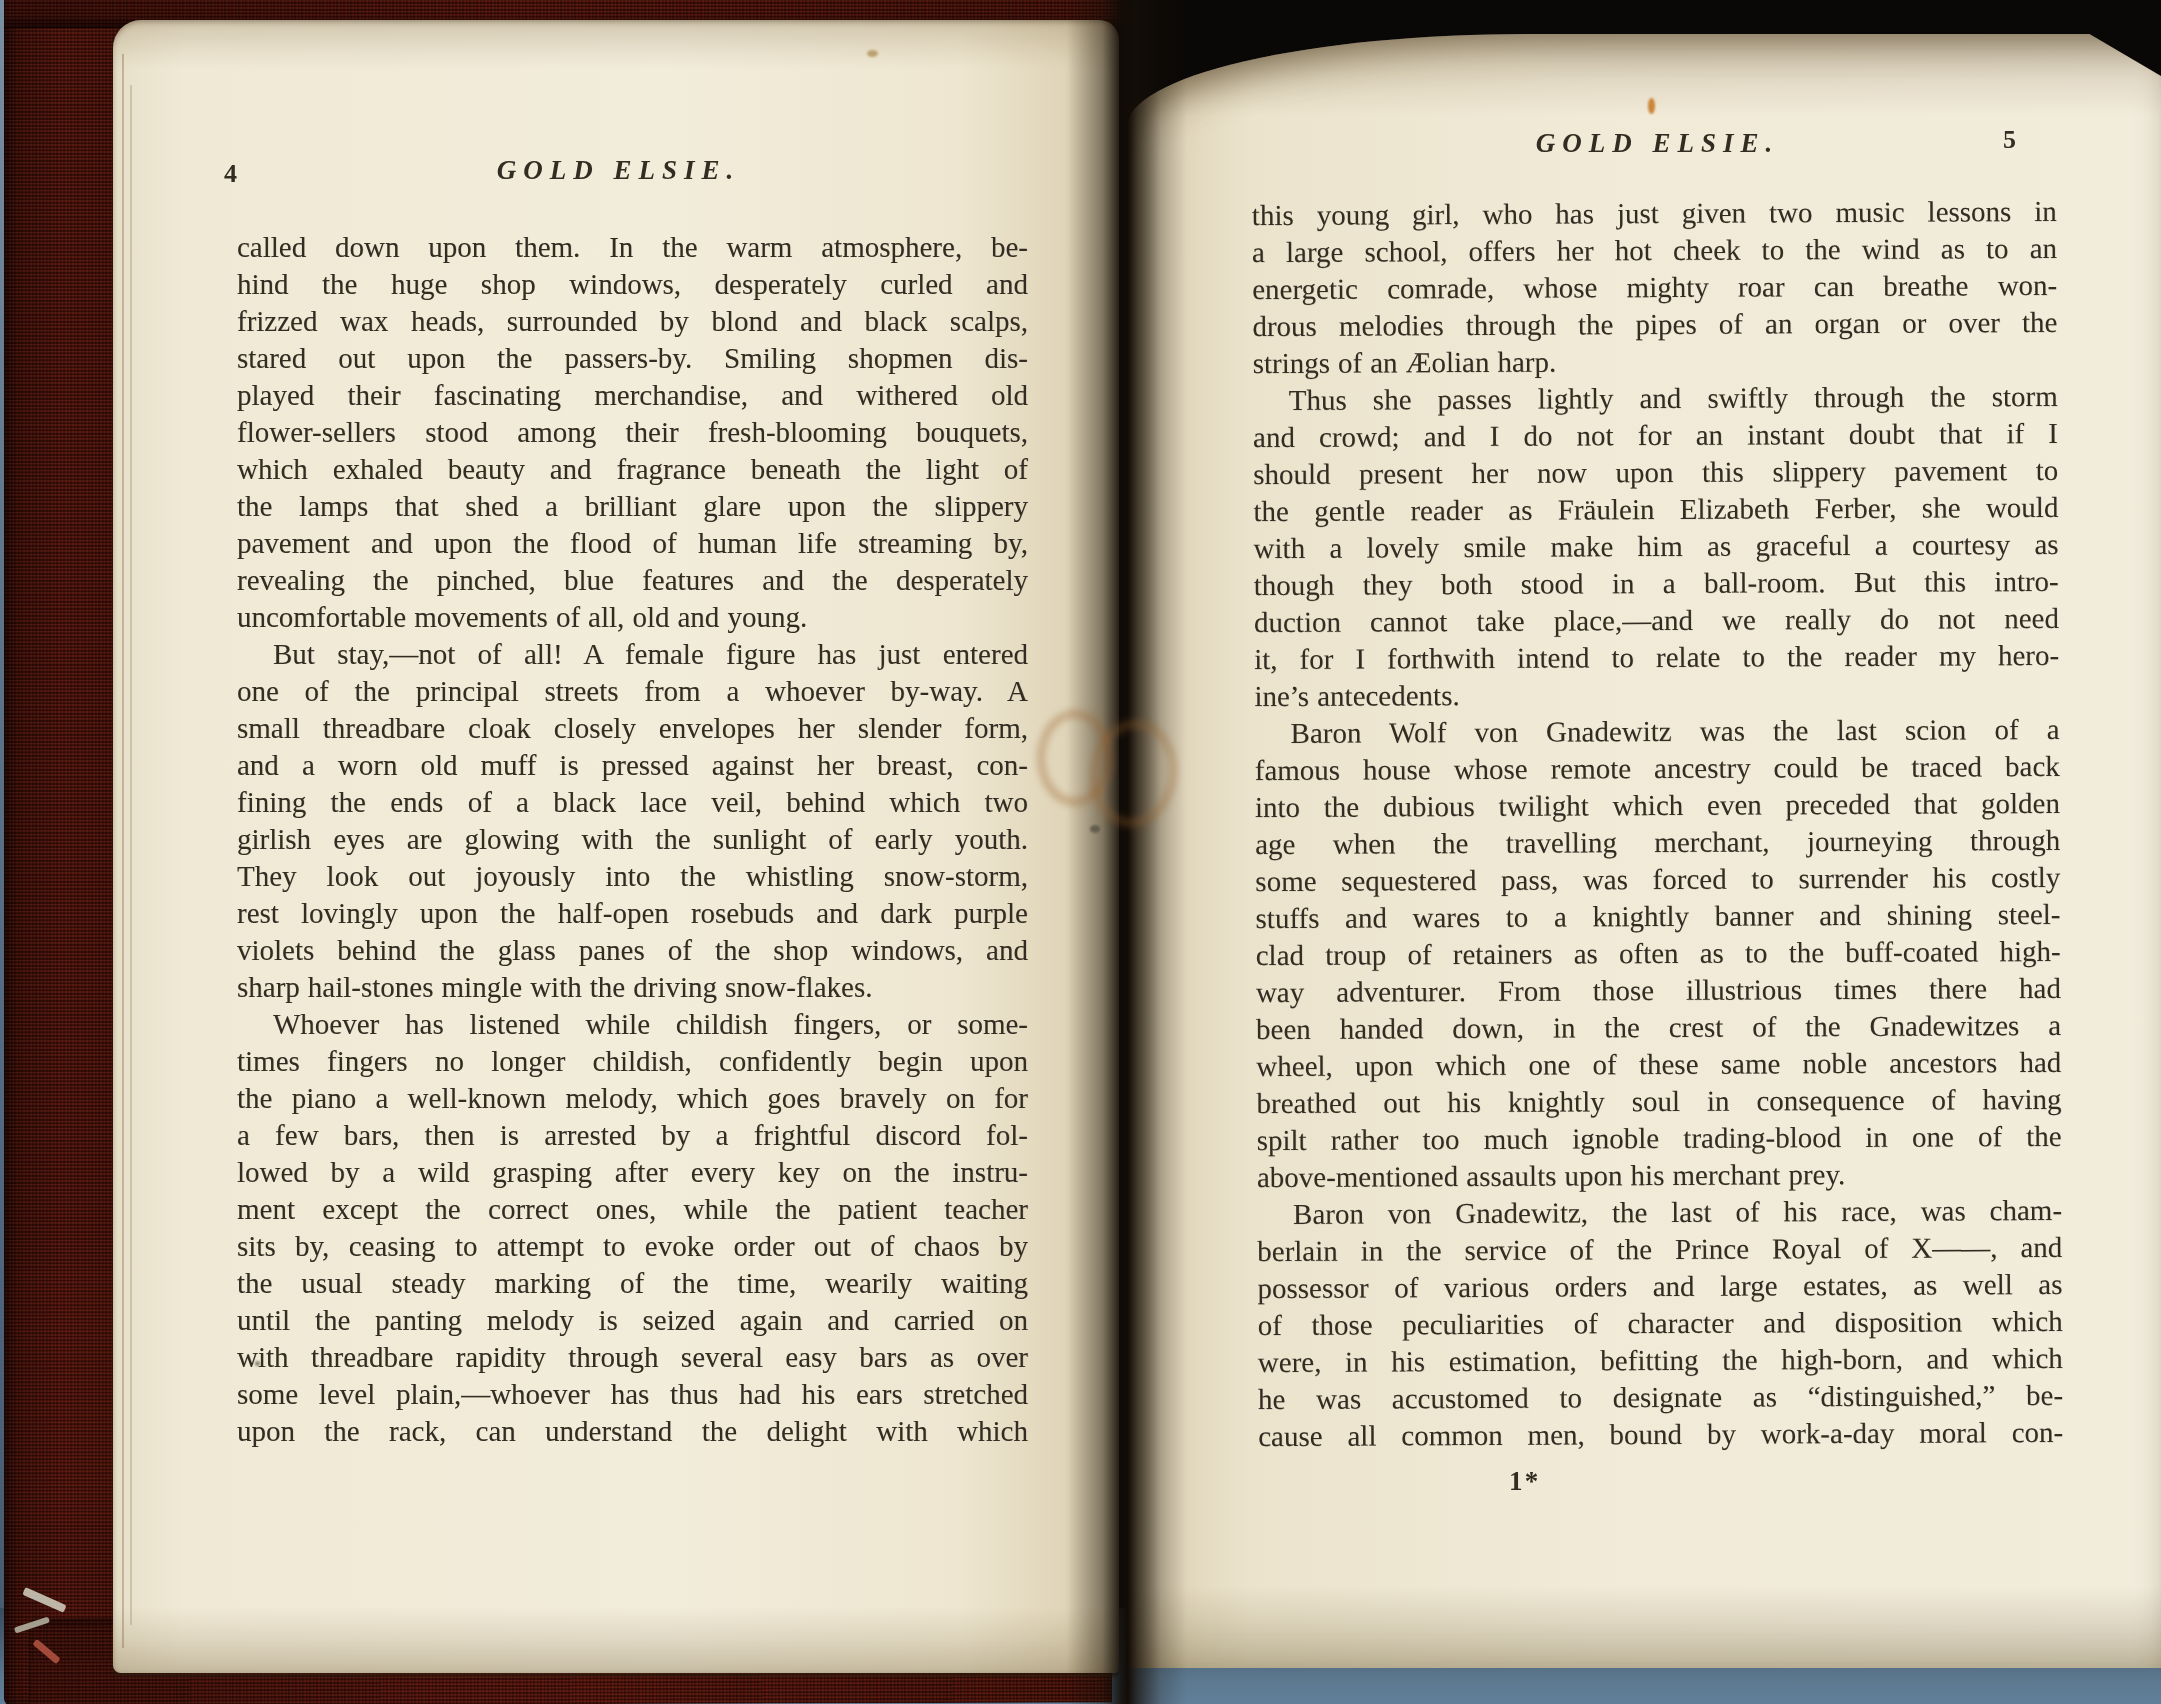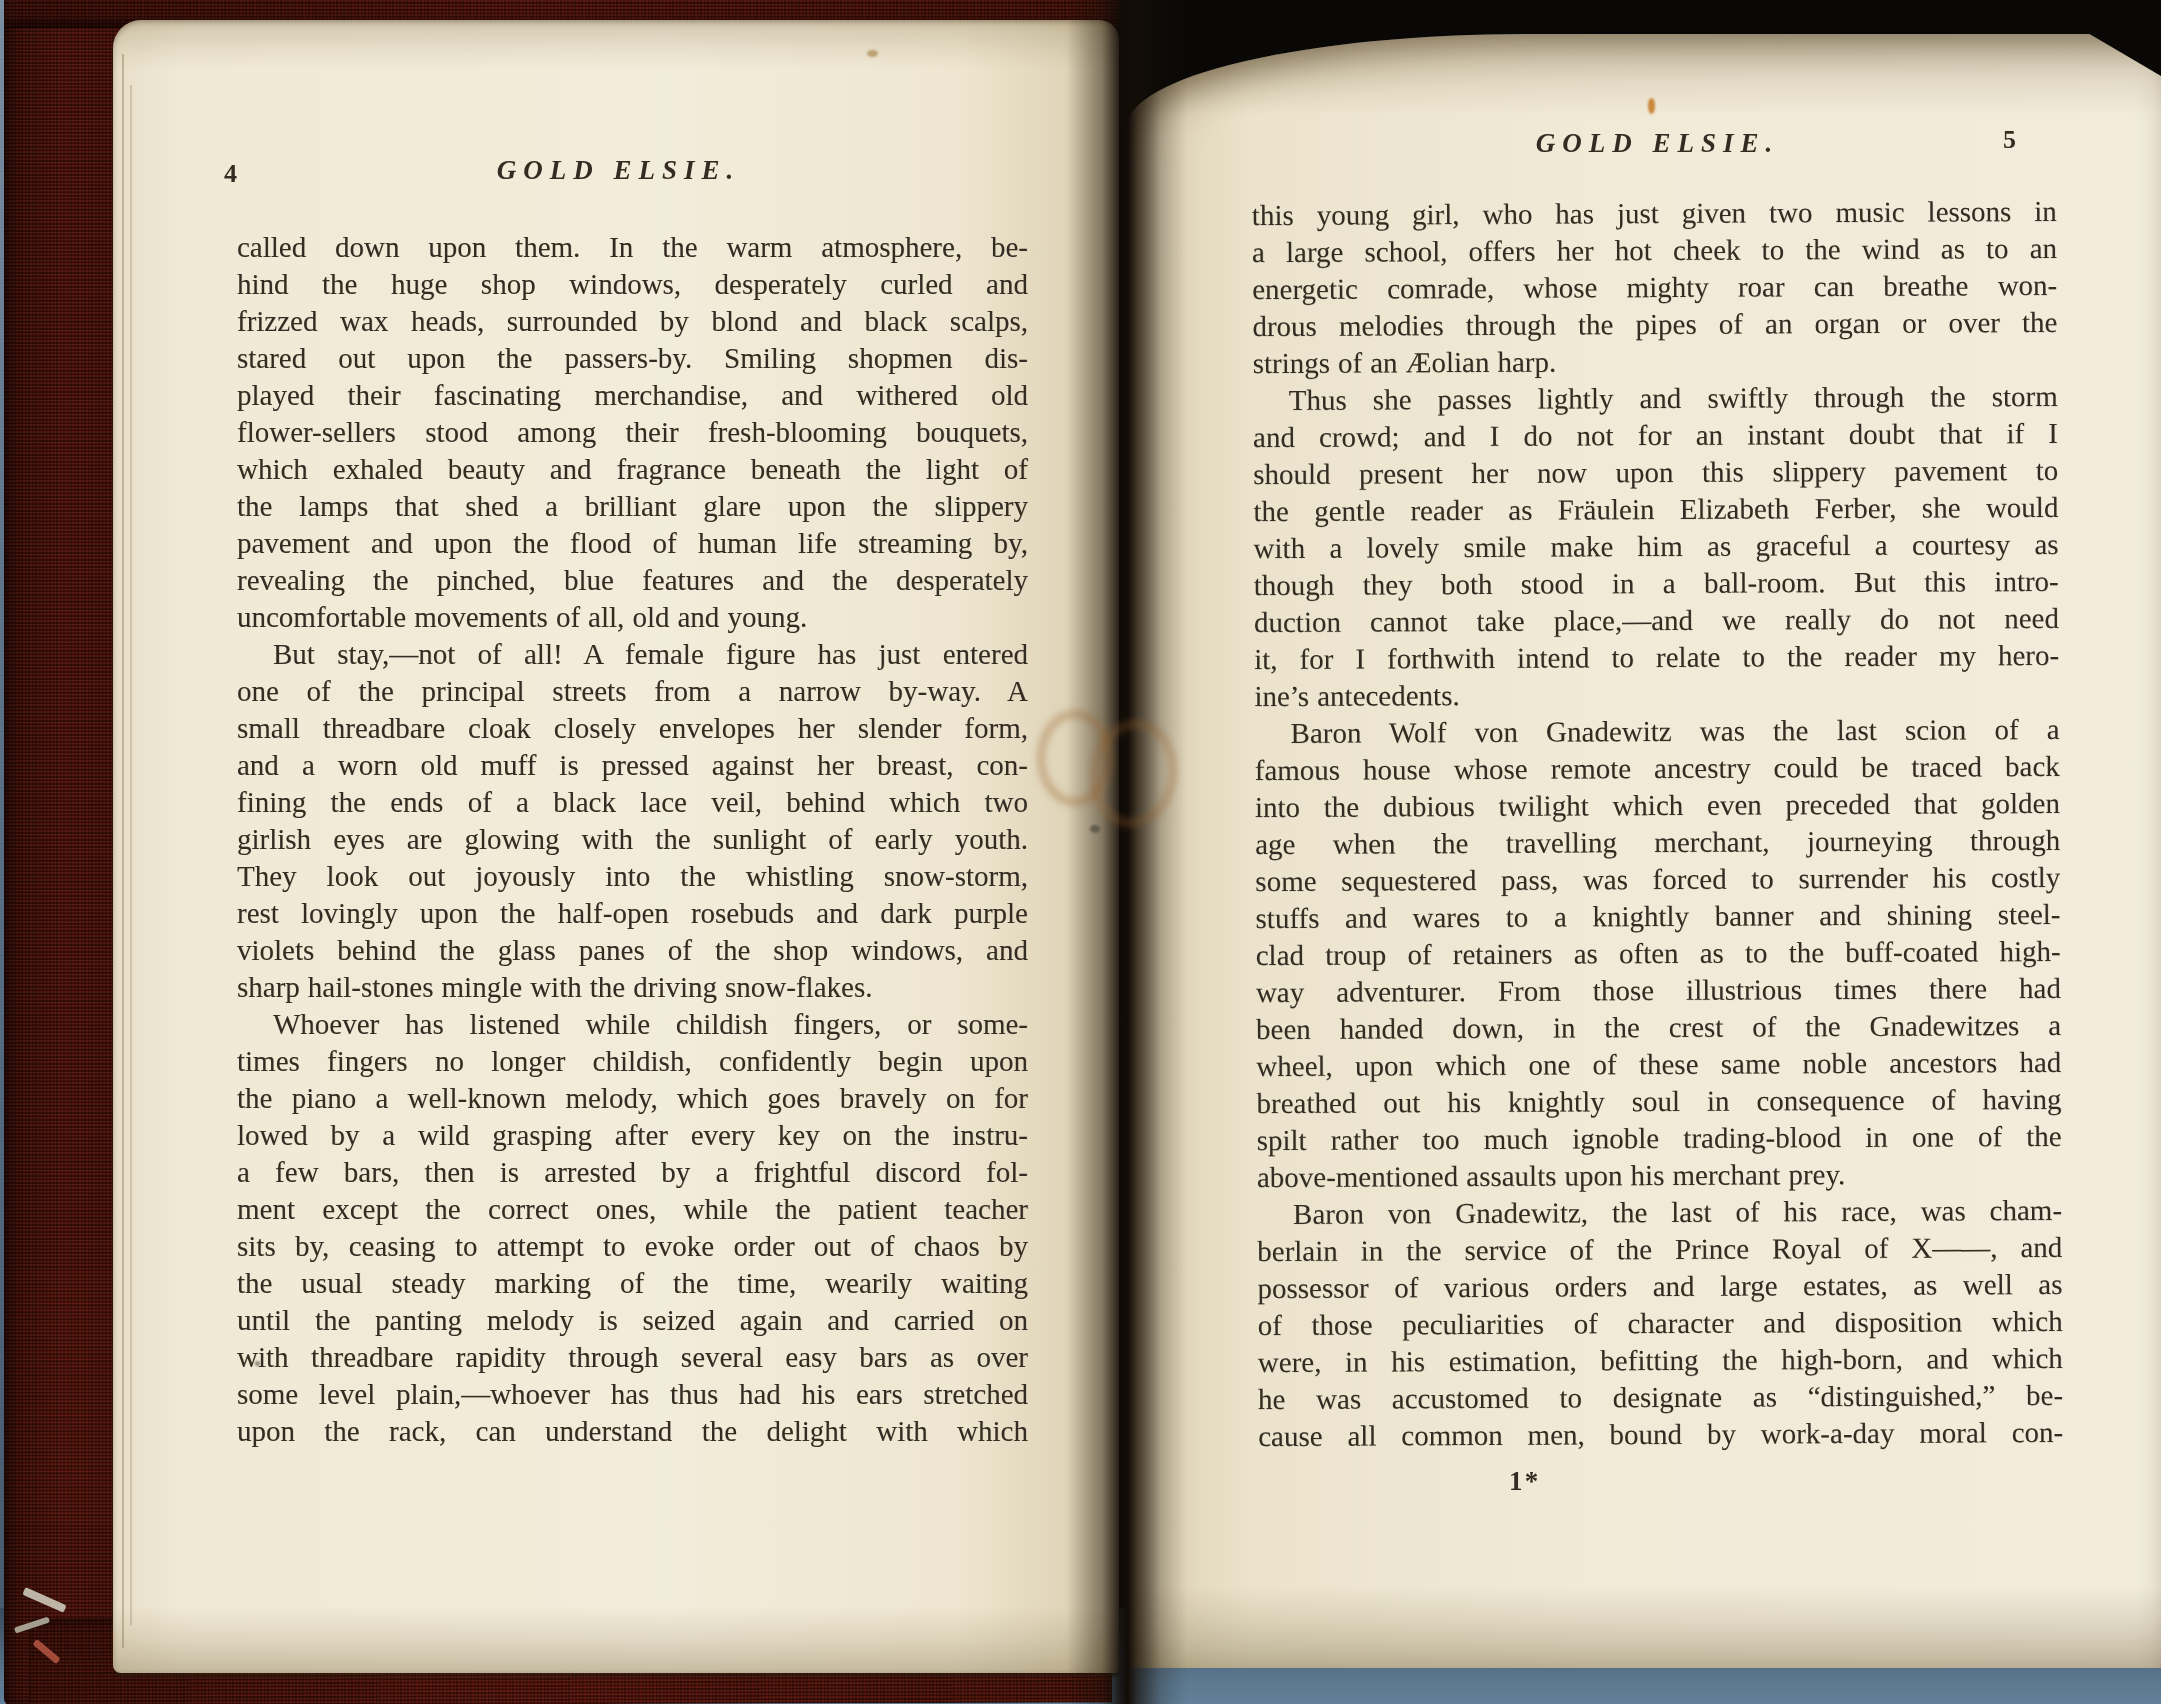--- a/index.html
+++ b/index.html
@@ -113,34 +113,34 @@
       <div class="tl">frizzed wax heads, surrounded by blond and black scalps,</div>
       <div class="tl">stared out upon the passers-by. Smiling shopmen dis-</div>
       <div class="tl">played their fascinating merchandise, and withered old</div>
       <div class="tl">flower-sellers stood among their fresh-blooming bouquets,</div>
       <div class="tl">which exhaled beauty and fragrance beneath the light of</div>
       <div class="tl">the lamps that shed a brilliant glare upon the slippery</div>
       <div class="tl">pavement and upon the flood of human life streaming by,</div>
       <div class="tl">revealing the pinched, blue features and the desperately</div>
       <div class="tl end">uncomfortable movements of all, old and young.</div>
       <div class="tl ind">But stay,—not of all! A female figure has just entered</div>
-      <div class="tl">one of the principal streets from a narrow by-way. A</div>
+      <div class="tl">one of the principal streets from a whoever by-way. A</div>
       <div class="tl">small threadbare cloak closely envelopes her slender form,</div>
       <div class="tl">and a worn old muff is pressed against her breast, con-</div>
       <div class="tl">fining the ends of a black lace veil, behind which two</div>
       <div class="tl">girlish eyes are glowing with the sunlight of early youth.</div>
       <div class="tl">They look out joyously into the whistling snow-storm,</div>
       <div class="tl">rest lovingly upon the half-open rosebuds and dark purple</div>
       <div class="tl">violets behind the glass panes of the shop windows, and</div>
       <div class="tl end">sharp hail-stones mingle with the driving snow-flakes.</div>
       <div class="tl ind">Whoever has listened while childish fingers, or some-</div>
       <div class="tl">times fingers no longer childish, confidently begin upon</div>
       <div class="tl">the piano a well-known melody, which goes bravely on for</div>
+      <div class="tl">a few bars, then is arrested by a frightful discord fol-</div>
       <div class="tl">lowed by a wild grasping after every key on the instru-</div>
-      <div class="tl">a few bars, then is arrested by a frightful discord fol-</div>
       <div class="tl">ment except the correct ones, while the patient teacher</div>
       <div class="tl">sits by, ceasing to attempt to evoke order out of chaos by</div>
       <div class="tl">the usual steady marking of the time, wearily waiting</div>
       <div class="tl">until the panting melody is seized again and carried on</div>
       <div class="tl">with threadbare rapidity through several easy bars as over</div>
       <div class="tl">some level plain,—whoever has thus had his ears stretched</div>
       <div class="tl">upon the rack, can understand the delight with which</div>
     </div>
 
   <div class="runhead ink" style="left:1255px;top:128px;width:805px;">GOLD ELSIE.</div>

